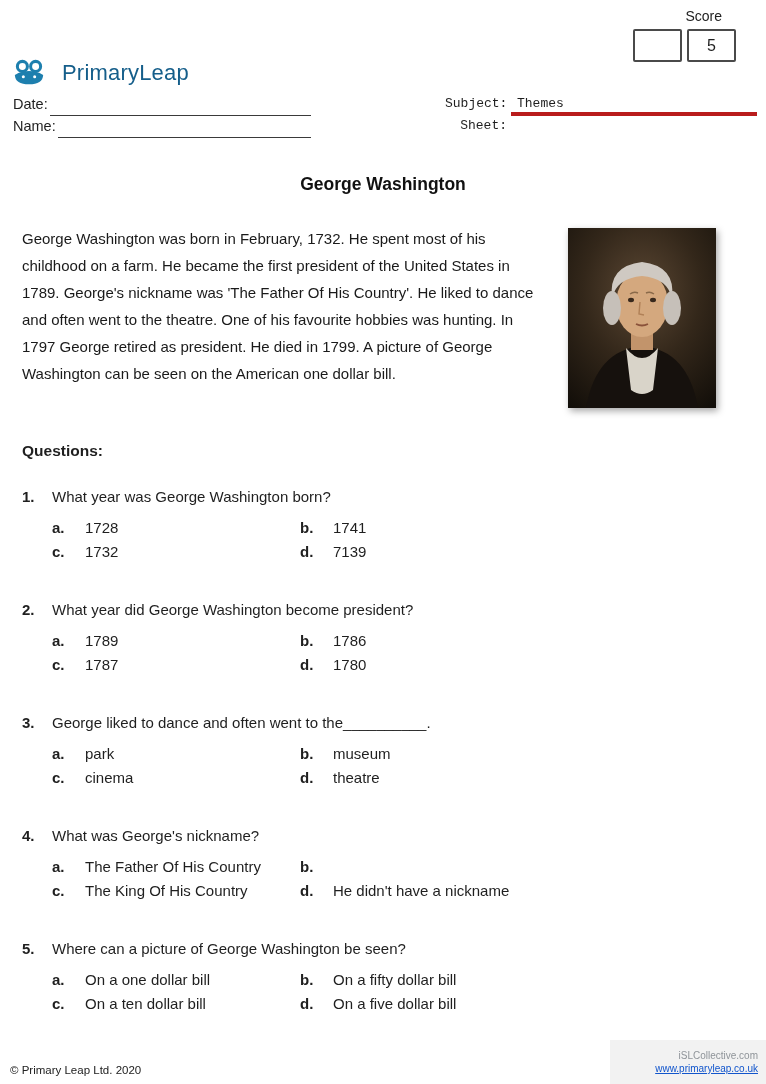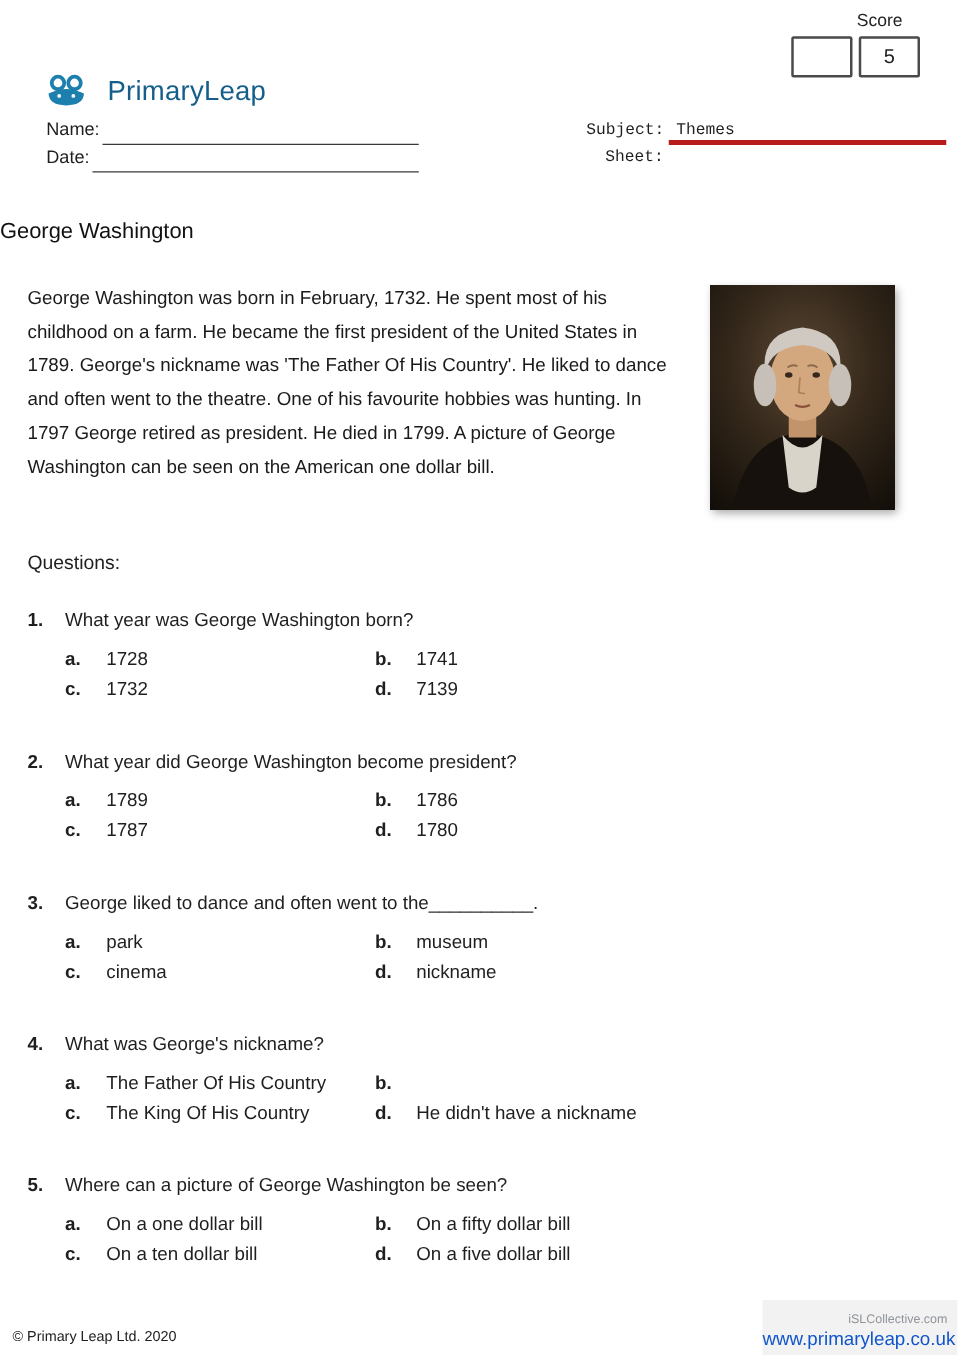--- a/index.html
+++ b/index.html
@@ -1,57 +1,57 @@
 <!DOCTYPE html>
 <html><head>
 <meta charset="utf-8">
 <style>
   html,body{margin:0;padding:0;}
   body{
     width:766px;height:1084px;background:#ffffff;position:relative;overflow:hidden;
     font-family:"Liberation Sans", sans-serif;color:#1f1f1f;
   }
   
-  .header{position:relative;height:148px;margin-left:24px;}
+  .header{position:relative;height:148px;}
   .score-area{position:absolute;top:8px;right:30px;width:108px;}
   .score-label{font-size:14px;text-align:right;padding-right:14px;margin-bottom:5px;color:#222;}
   .score-boxes{display:flex;justify-content:flex-end;}
   .score-box{width:48px;height:29px;border:2px solid #4a4a4a;border-radius:2px;margin-left:5px;
     display:flex;align-items:center;justify-content:center;font-size:16px;background:#fff;}
   .logo{position:absolute;top:58px;left:12px;display:flex;align-items:center;gap:16px;}
   .logo svg{display:block;}
   .logo-text{font-size:22px;color:#155e8a;font-weight:500;letter-spacing:.2px;}
   .meta-left{position:absolute;top:94px;left:13px;width:298px;font-size:14.5px;}
   .meta-right{position:absolute;top:94px;left:445px;right:9px;font-size:13px;font-family:Liberation Mono, monospace;}
   .meta-row{display:flex;height:22px;align-items:stretch;}
   .meta-row .lbl{padding-top:2px;}
   .meta-right .lbl{width:62px;text-align:right;margin-right:4px;flex:none;}
   .fill-line{flex:1;border-bottom:1px solid #3a3a3a;margin-left:2px;}
   .fill-value{flex:1;border-bottom:4px solid #b91c1c;padding-left:6px;padding-top:2px;}
   
-  .title{margin:26px 0 0 0;text-align:left;font-size:17.5px;font-weight:400;color:#111;}
+  .title{margin:26px 0 0 0;text-align:center;font-size:17.5px;font-weight:700;color:#111;}
   .content{padding:0 50px 0 22px;}
   .passage-section{display:flex;margin-top:30px;gap:24px;}
   .passage{flex:1;font-size:15px;line-height:27px;color:#1a1a1a;}
   .portrait{width:148px;height:180px;flex:none;margin-top:3px;box-shadow:2px 3px 7px rgba(0,0,0,.35);}
   .portrait svg{display:block;}
   
-  .questions-heading{margin:34px 0 28px 0;font-size:15.5px;font-weight:400;}
+  .questions-heading{margin:34px 0 28px 0;font-size:15.5px;font-weight:700;}
   .question{margin-bottom:40px;}
   .q-line{display:flex;font-size:15px;line-height:18px;}
   .q-num{width:30px;flex:none;font-weight:bold;}
   .options{display:grid;grid-template-columns:248px auto;margin:12px 0 0 30px;row-gap:5px;font-size:15px;line-height:19px;}
   .option{display:flex;}
   .opt-letter{width:33px;flex:none;font-weight:bold;}
   
   .footer-copy{position:absolute;left:10px;bottom:8px;font-size:11.5px;color:#222;}
   .footer-right{position:absolute;right:0;bottom:0;width:156px;height:44px;background:#f2f2f2;
     box-sizing:border-box;text-align:right;padding:5px 8px 0 0;}
   .brand{color:#8f9499;font-size:10px;}
-  .site-link{display:block;margin-top:0;color:#1155cc;font-size:15px;cursor:pointer;}
+  .site-link{display:block;margin-top:0;color:#1155cc;font-size:10px;text-decoration:underline;cursor:pointer;}
 </style>
 </head>
 <body>
 
 <div class="header">
 
   <div class="score-area">
     <div class="score-label">Score</div>
     <div class="score-boxes">
       <div class="score-box"></div>
@@ -67,25 +67,25 @@
         <path d="M3 17 Q18 9 33 17 Q32.5 27 18 27 Q3.5 27 3 17 Z" fill="#1d7fae"></path>
         <circle cx="12" cy="19" r="1.6" fill="#ffffff"></circle>
         <circle cx="24" cy="19" r="1.6" fill="#ffffff"></circle>
       </svg>
     </span>
     <span class="logo-text">PrimaryLeap</span>
   </div>
 
   <div class="meta-left">
     <div class="meta-row">
+      <span class="lbl">Date:</span>
+      <span class="fill-line"></span>
+    </div>
+    <div class="meta-row">
       <span class="lbl">Name:</span>
-      <span class="fill-line"></span>
-    </div>
-    <div class="meta-row">
-      <span class="lbl">Date:</span>
       <span class="fill-line"></span>
     </div>
   </div>
 
   <div class="meta-right">
     <div class="meta-row">
       <span class="lbl">Subject:</span>
       <span class="fill-value">Themes</span>
     </div>
     <div class="meta-row">
@@ -193,21 +193,21 @@
       <div class="option">
         <span class="opt-letter">b.</span>
         <span class="opt-label">museum</span>
       </div>
       <div class="option">
         <span class="opt-letter">c.</span>
         <span class="opt-label">cinema</span>
       </div>
       <div class="option">
         <span class="opt-letter">d.</span>
-        <span class="opt-label">nickname</span>
+        <span class="opt-label">theatre</span>
       </div>
     </div>
   </div>
 
   <div class="question">
     <div class="q-line">
       <span class="q-num">4.</span>
       <span class="q-text">What was George's nickname?</span>
     </div>
     <div class="options">

